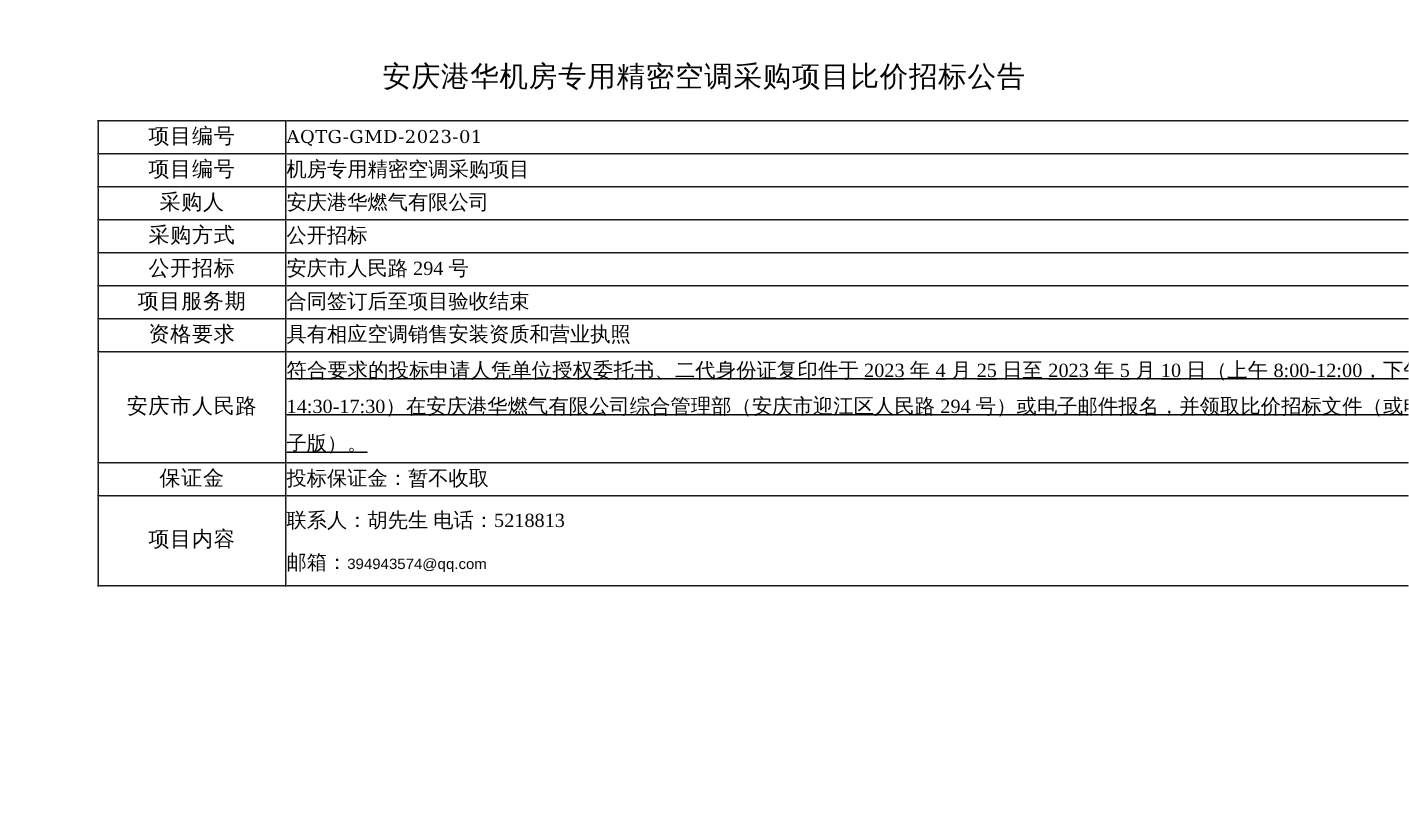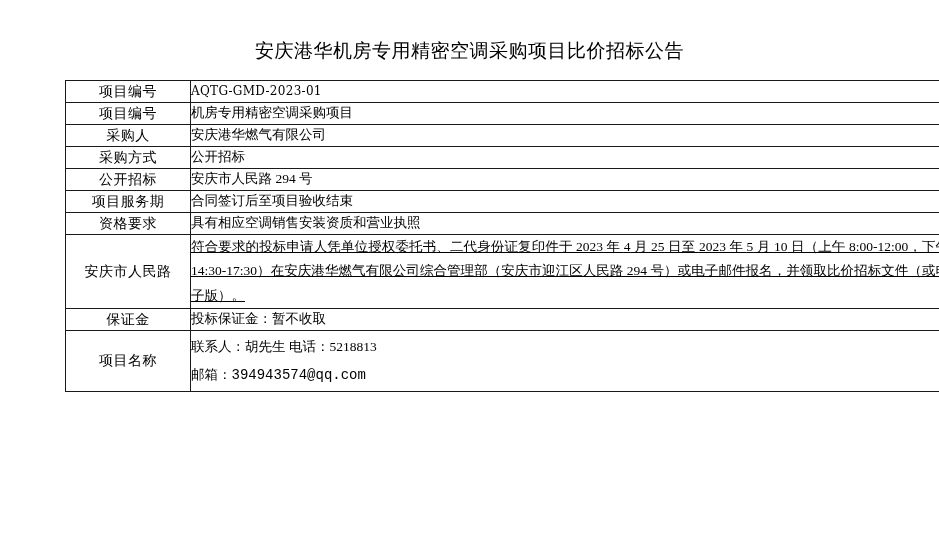--- a/index.html
+++ b/index.html
@@ -74,22 +74,22 @@
   .u {
     text-decoration: underline;
   }
   .contact-line {
     line-height: 2.1;
   }
   .contact-line:first-child {
     padding-top: 2px;
   }
   .email {
-    font-family: Liberation Mono, monospace;
-    font-size: 14px;
+    font-family: Liberation Sans, sans-serif;
+    font-size: 10px;
   }
 </style>
 </head>
 <body>
 
 <div class="page">
 
   <div class="doc-title">安庆港华机房专用精密空调采购项目比价招标公告</div>
 
   <table class="notice">
@@ -139,21 +139,21 @@
         </td>
       </tr>
 
 
       <tr>
         <td class="label">保证金</td>
         <td class="value">投标保证金：暂不收取</td>
       </tr>
 
       <tr class="row-tall">
-        <td class="label">项目名称</td>
+        <td class="label">项目内容</td>
         <td class="value multi-line">
           <div class="contact-line">联系人：胡先生  电话：5218813</div>
           <div class="contact-line"><span>邮箱：</span><span class="email">394943574@qq.com</span></div>
         </td>
       </tr>
 
 
     </tbody>
   </table>
 </div>

